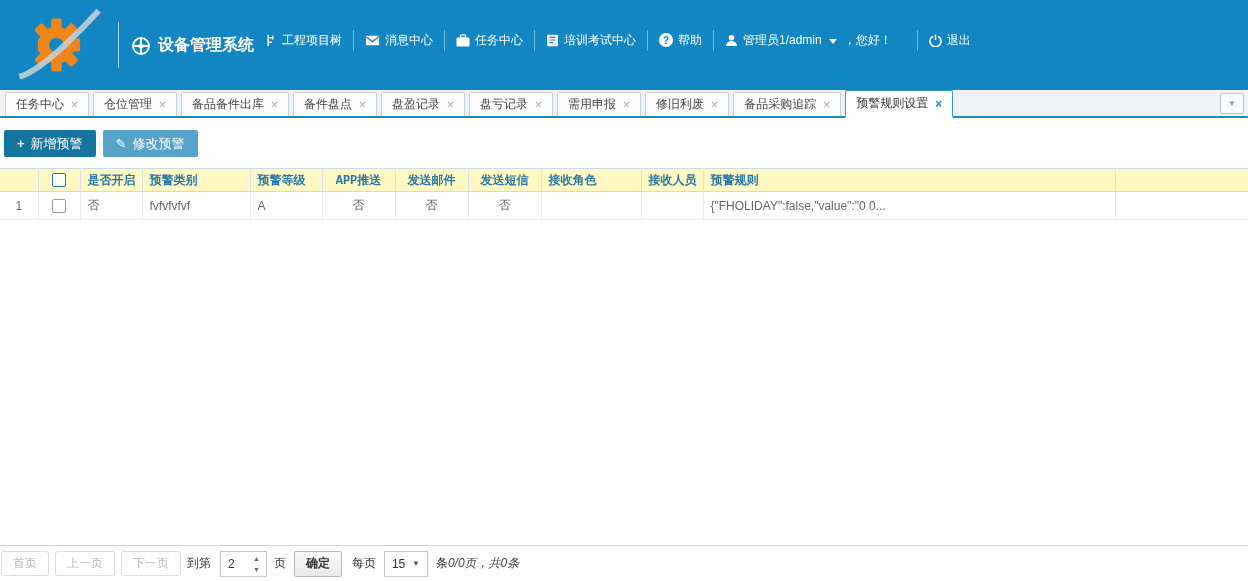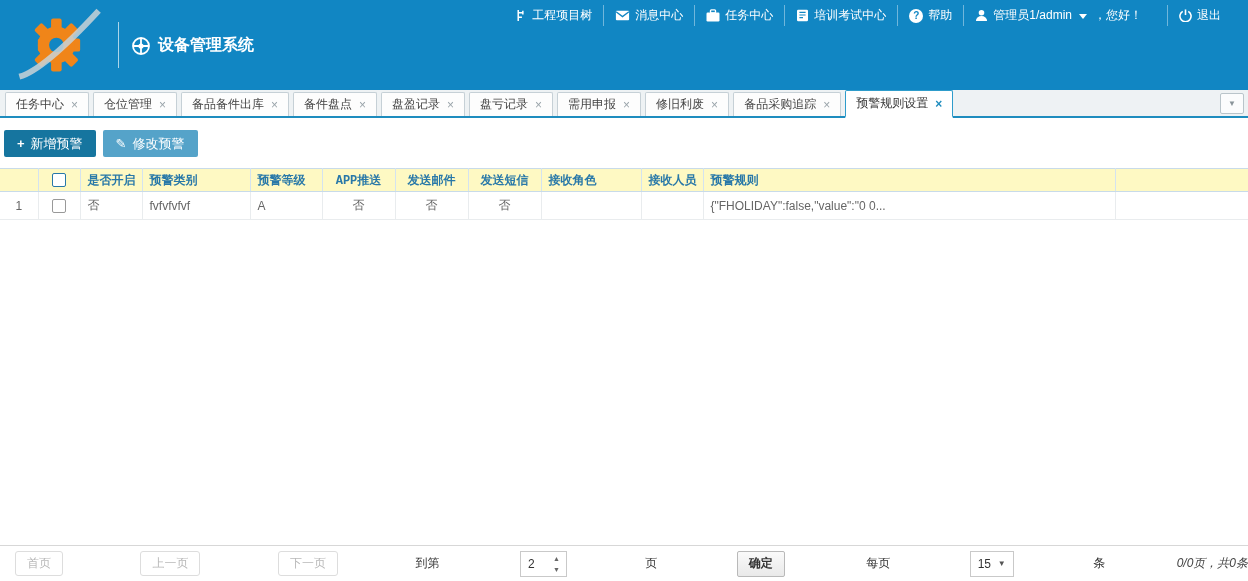--- a/index.html
+++ b/index.html
@@ -9,21 +9,21 @@
 
   
   .app-header { height:90px; background:#1186c3; display:flex; flex-shrink:0; }
   .logo-block { display:flex; align-items:center; padding-left:16px; }
   .logo-gear { width:86px; height:74px; margin-right:6px; }
   .logo-text { color:#fff; line-height:1.15; }
   .logo-title { font-size:26px; letter-spacing:3px; font-weight:normal; }
   .logo-sub { font-size:11.5px; letter-spacing:.5px; opacity:.95; }
   .logo-divider { width:1px; height:46px; background:rgba(255,255,255,.65); margin:0 12px 0 10px; }
   .system-block { display:flex; align-items:flex-end; gap:7px; color:#fff; font-weight:bold; font-size:16px; }
-  .header-right { flex:1; display:flex; flex-direction:column; justify-content:space-between; padding:5px 16px 15px 0; min-width:0; }
+  .header-right { flex:1; display:flex; flex-direction:row; justify-content:space-between; padding:5px 24px 15px 0; min-width:0; }
   .utility-row { display:flex; justify-content:flex-end; align-items:center; color:#fff; font-size:12px; }
   .util-item { display:flex; align-items:center; gap:5px; padding:2px 11px; cursor:pointer; white-space:nowrap; }
   .util-item + .util-item { border-left:1px solid rgba(255,255,255,.4); }
   .util-item svg { display:block; }
   .q-circle { width:14px; height:14px; background:#fff; color:#1186c3; border-radius:50%;
     font-size:10px; font-weight:bold; display:inline-flex; align-items:center; justify-content:center; }
   .caret-down { width:0; height:0; border-left:4px solid transparent; border-right:4px solid transparent;
     border-top:5px solid #fff; display:inline-block; margin:2px 2px 0 2px; }
   .nav-row { display:flex; justify-content:flex-end; gap:28px; color:#fff; font-size:14px;
     font-weight:bold; padding-right:4px; white-space:nowrap; }
@@ -64,21 +64,21 @@
   .c { text-align:center !important; }
   .num-cell { color:#888; }
   .cb { width:14px; height:14px; border:1px solid #999; border-radius:2px; background:#fff;
     display:inline-block; vertical-align:middle; cursor:pointer; }
   .cb.hd { border-color:#2878a8; }
 
   .content-space { flex:1; background:#fff; }
 
   
   .pager { height:36px; border-top:1px solid #d7d7d7; background:#fff; display:flex;
-    align-items:center; padding-left:15px; font-size:12px; color:#333; flex-shrink:0;justify-content:space-between; }
+    align-items:center; padding-left:1px; font-size:12px; color:#333; flex-shrink:0; }
   .pg-btn { height:25px; padding:0 11px; border:1px solid #ddd; border-radius:3px; background:#fff;
     color:#b8b8b8; margin-right:6px; font-size:12px; font-family:inherit; }
   .pg-goto { margin-right:2px; }
   .spinner { display:inline-flex; align-items:stretch; border:1px solid #c9c9c9; height:26px;
     margin:0 7px; background:#fff; }
   .spinner input { width:26px; border:none; outline:none; padding-left:7px; font-size:12px;
     color:#333; font-family:inherit; }
   .spin-arrows { display:flex; flex-direction:column; justify-content:center; gap:4px;
     padding:0 6px; color:#666; font-size:7px; line-height:1; cursor:pointer; }
   .pg-confirm { height:26px; padding:0 11px; border:1px solid #b9b9b9; border-radius:2px;

